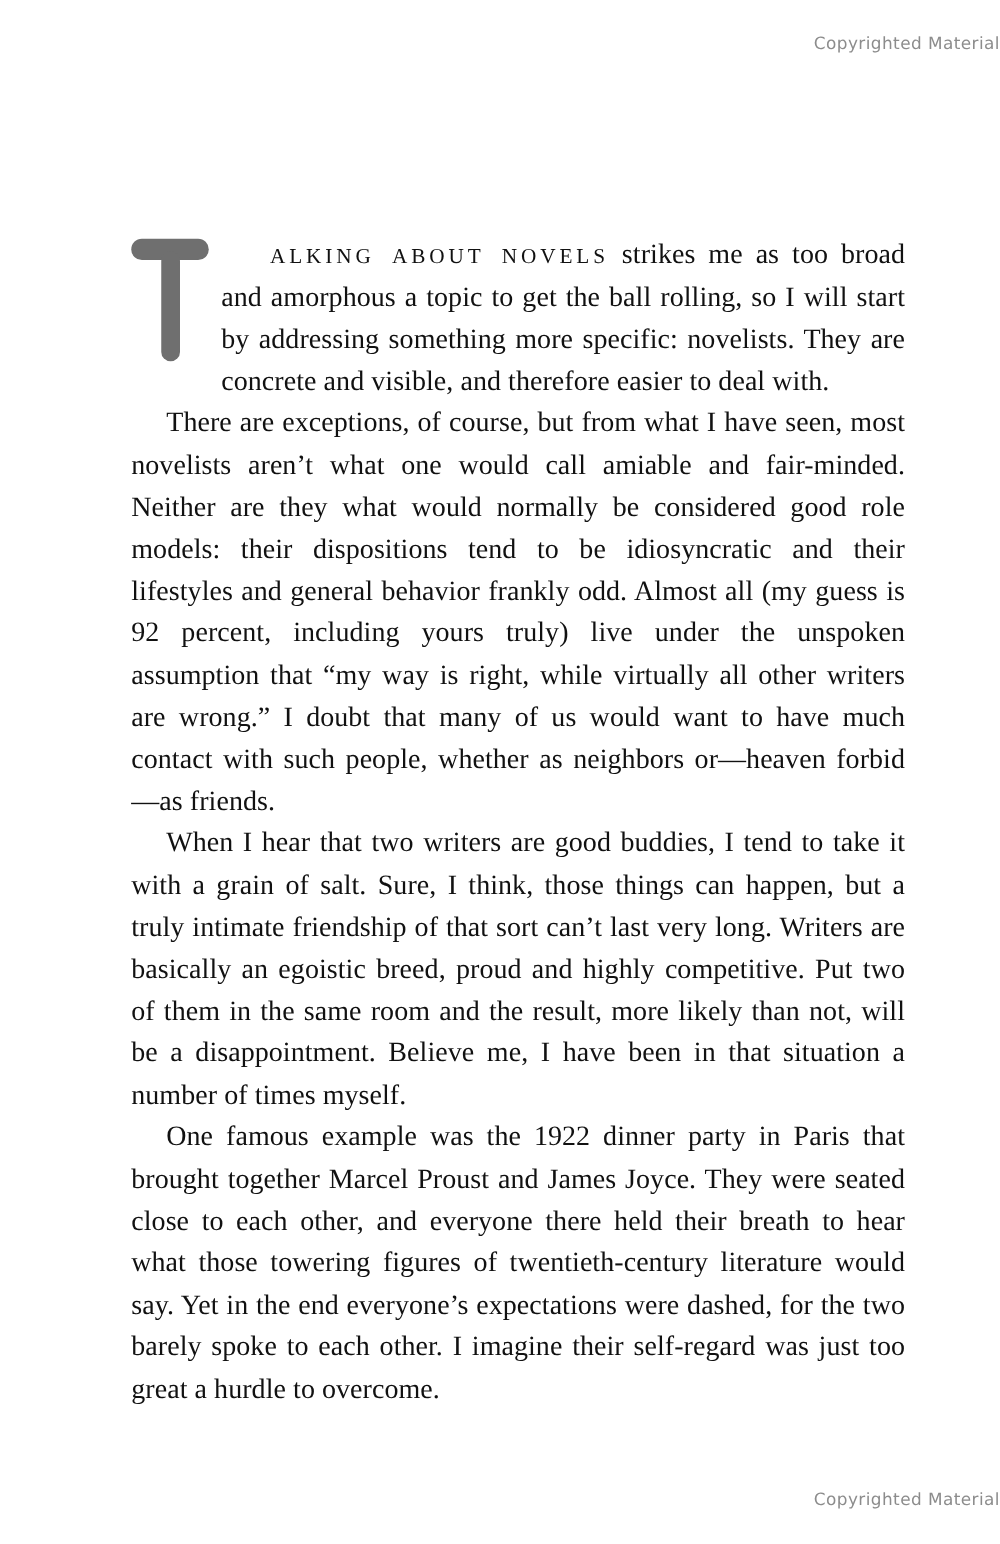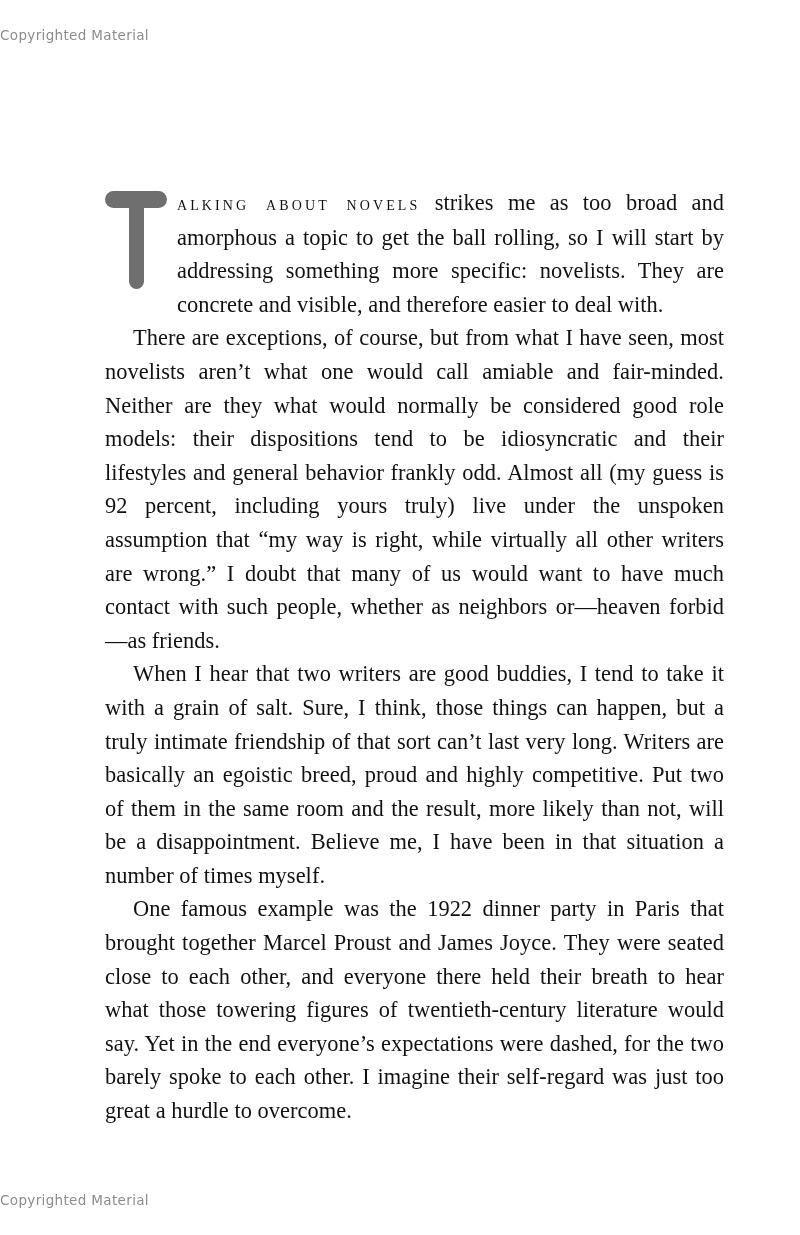--- a/index.html
+++ b/index.html
@@ -20,21 +20,21 @@
     position: absolute;
     inset: 0;
     background: #ffffff;
   }
 
   
   .running-mark {
     position: absolute;
     left: 0;
     width: 800px;
-    text-align: left;
+    text-align: right;
     font-family: "DejaVu Sans", "Liberation Sans", sans-serif;
     font-size: 13.5px;
     letter-spacing: 0.35px;
     color: #8c8c8c;
     white-space: nowrap;
   }
   .running-head { top: 27px; }
   .running-foot { top: 1192px; }
 
   
@@ -90,21 +90,22 @@
     width: 15px;
     height: 88px;
     border-radius: 7.5px;
     background: #6f6f6f;
   }
 
   .smallcaps {
     font-variant: small-caps;
     text-transform: lowercase;
     letter-spacing: 3.1px;
-    font-size: 20px;
+    font-size: 24px;
+    margin-left: 39px;
   }
 </style>
 </head>
 <body>
 
 <div class="page">
 
   <div class="running-mark running-head">Copyrighted Material</div>
 
   <div class="textblock">

